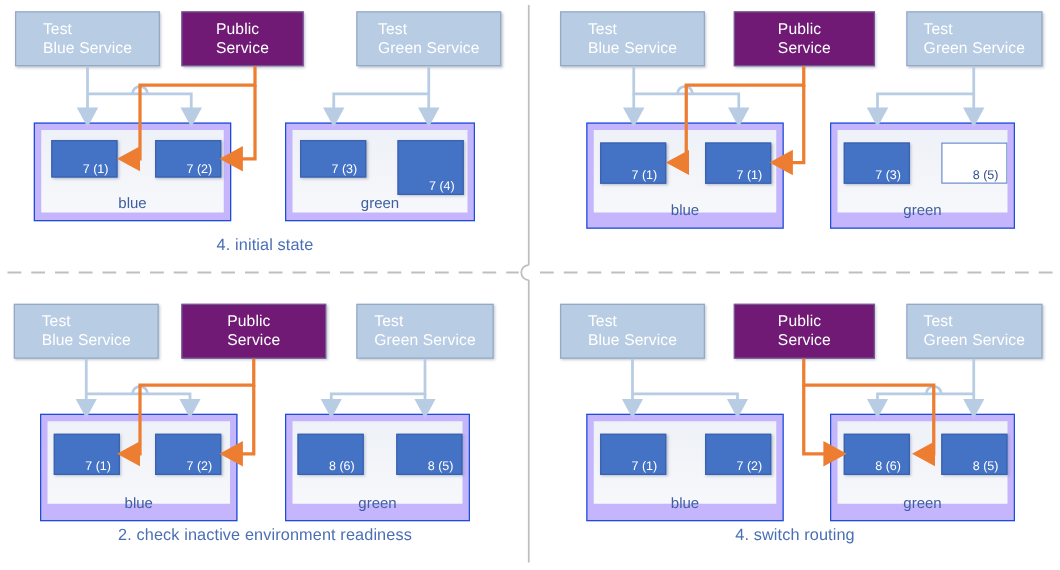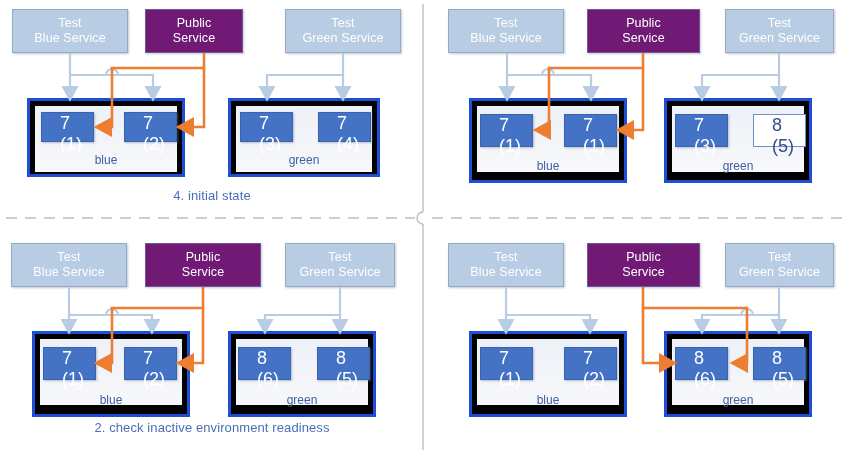--- a/index.html
+++ b/index.html
@@ -14,57 +14,57 @@
   .p1{left:0;top:0;}
   .p2{left:424px;top:0;}
   .p3{left:0;top:228px;}
   .p4{left:424px;top:228px;}
 
   
   .svc{
     position:absolute;
     box-sizing:border-box;
     display:flex;align-items:center;justify-content:center;
-    text-align:center;
+    text-align:left;
     color:#ffffff;
     font-size:12.5px;
     line-height:15px;
     letter-spacing:.1px;
     border:1px solid rgba(120,140,170,.55);
     box-shadow:1px 1px 2px rgba(120,135,160,.45);
   }
   .svc-test{background:#B8CCE4;}
   .svc-public{background:#7architecture;}
   .svc-public{background:#701a75;}
 
   
   .env{
     position:absolute;
     box-sizing:border-box;
-    border:3px solid #1d4ed8;
-    background:#000000;
+    border:1px solid #1d4ed8;
+    background:#c4b5fd;
   }
   .env-inner{
     position:absolute;
     left:5px;top:5px;right:5px;height:66px;
     background:linear-gradient(180deg,#eef1f7 0%, #f7f8fb 100%);
   }
   .env-label{
     position:absolute;left:0;right:0;bottom:7px;
     text-align:center;
     font-size:12px;
     color:#3F5FA0;
   }
 
   
   .inst{
     position:absolute;
     box-sizing:border-box;
-    display:flex;align-items:flex-start;justify-content:center;
-    font-size:18px;
+    display:flex;align-items:flex-end;justify-content:center;
+    font-size:10px;
     border:1px solid #3A62B0;
     background:#4472C4;
     color:#ffffff;
     box-shadow:1px 1px 2px rgba(120,135,160,.5);
     padding-left:18px;
   }
   .inst.pending{
     background:#ffffff;
     color:#2F4F8F;
     border:1px solid #6E8FCB;
@@ -113,21 +113,21 @@
         <span>7 (2)</span>
       </div>
 
     <div class="env" style="left:228px;top:98px;width:152px;height:79px;">
       <div class="env-inner"></div>
       <div class="env-label">green</div>
     </div>
     <div class="inst" style="left:240px;top:112px;width:53px;height:30px;">
         <span>7 (3)</span>
       </div>
-    <div class="inst" style="left:318px;top:112px;width:53px;height:30px;">
+    <div class="inst" style="left:318px;top:112px;width:53px;height:44px;">
         <span>7 (4)</span>
       </div>
 
     <svg class="wires" viewBox="0 0 424 228">
       <defs>
         <marker id="ah-blue-1" markerWidth="9" markerHeight="9" refX="3.2" refY="4.5" orient="auto">
           <path d="M0,0.6 L7.2,4.5 L0,8.4 Z" fill="#B8CCE4"></path>
         </marker>
         <marker id="ah-or-1" markerWidth="9" markerHeight="9" refX="3.2" refY="4.5" orient="auto">
           <path d="M0,0.6 L7.2,4.5 L0,8.4 Z" fill="#ED7D31"></path>
@@ -312,20 +312,21 @@
         <path d="M355,59 L355,87 L278,87 L278,98" marker-end="url(#ah-blue-4)"></path>
         <path d="M355,87 L355,98" marker-end="url(#ah-blue-4)"></path>
         <path d="M317,87 a6,6 0 0 1 12,0" stroke="#B8CCE4"></path>
       </g>
       <g fill="none" stroke="#ED7D31" stroke-width="2.6">
         <path d="M219,59 L219,80 L323,80 L323,135 L316,135" marker-end="url(#ah-or-4)"></path>
         <path d="M219,80 L219,135 L243,135" marker-end="url(#ah-or-4)"></path>
       </g>
     </svg>
 
+    <div class="caption" style="top:192px;">4. switch routing</div>
   </div>
 
   <svg class="divider-svg" viewBox="0 0 848 456">
     <line x1="423" y1="4" x2="423" y2="212" stroke="#BFBFBF" stroke-width="1.4"></line>
     <path d="M423,212 a6,6 0 0 0 0,12" fill="none" stroke="#BFBFBF" stroke-width="1.4"></path>
     <line x1="423" y1="224" x2="423" y2="450" stroke="#BFBFBF" stroke-width="1.4"></line>
     <line x1="6" y1="218" x2="415" y2="218" stroke="#BFBFBF" stroke-width="1.6" stroke-dasharray="11 8"></line>
     <line x1="432" y1="218" x2="842" y2="218" stroke="#BFBFBF" stroke-width="1.6" stroke-dasharray="11 8"></line>
   </svg>
 

